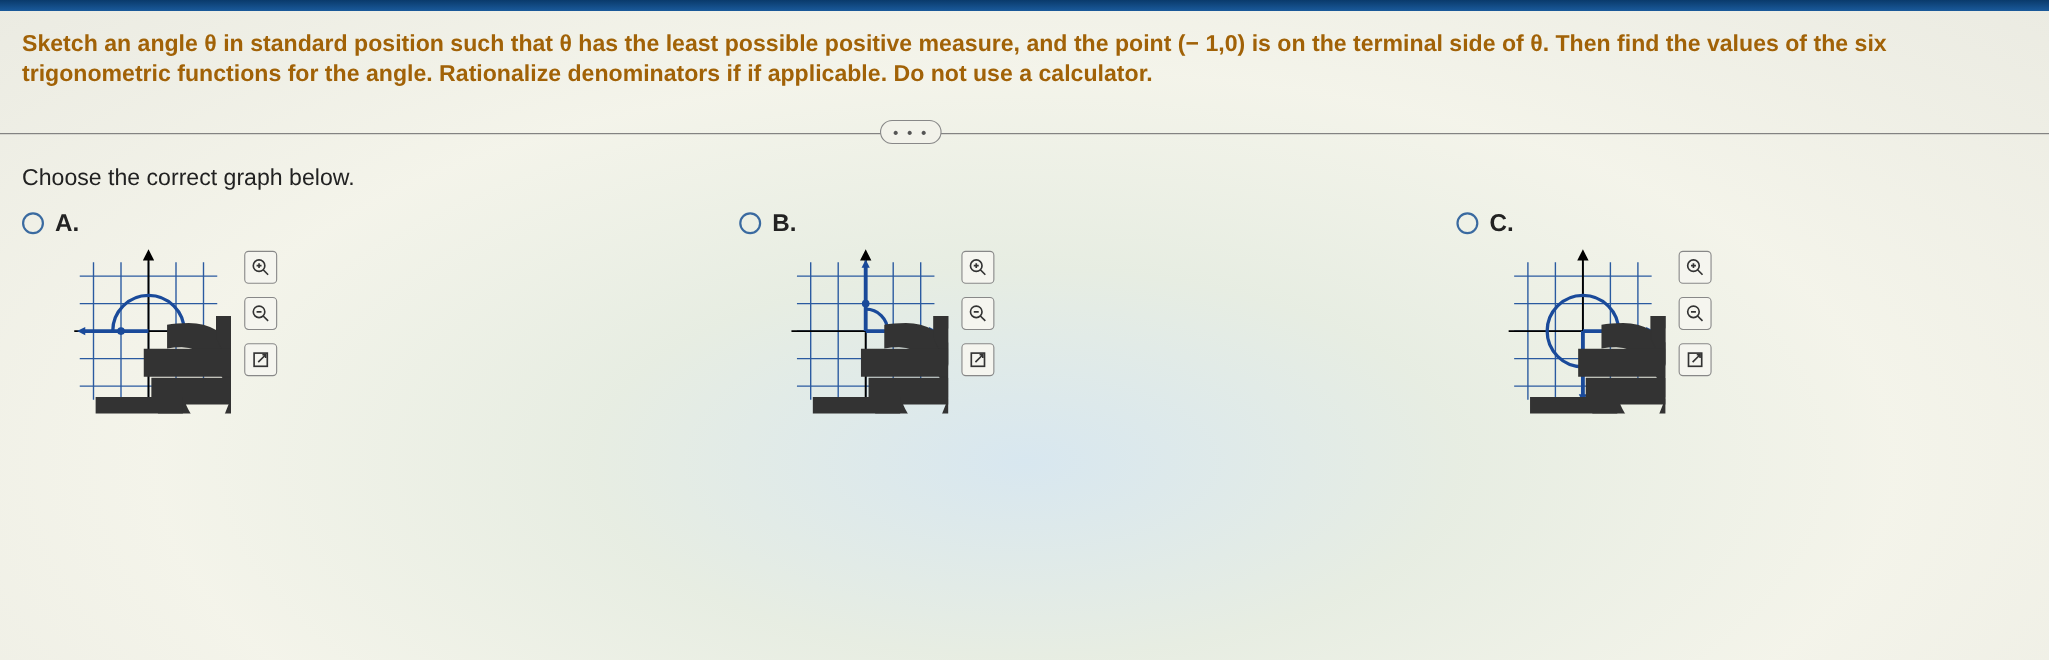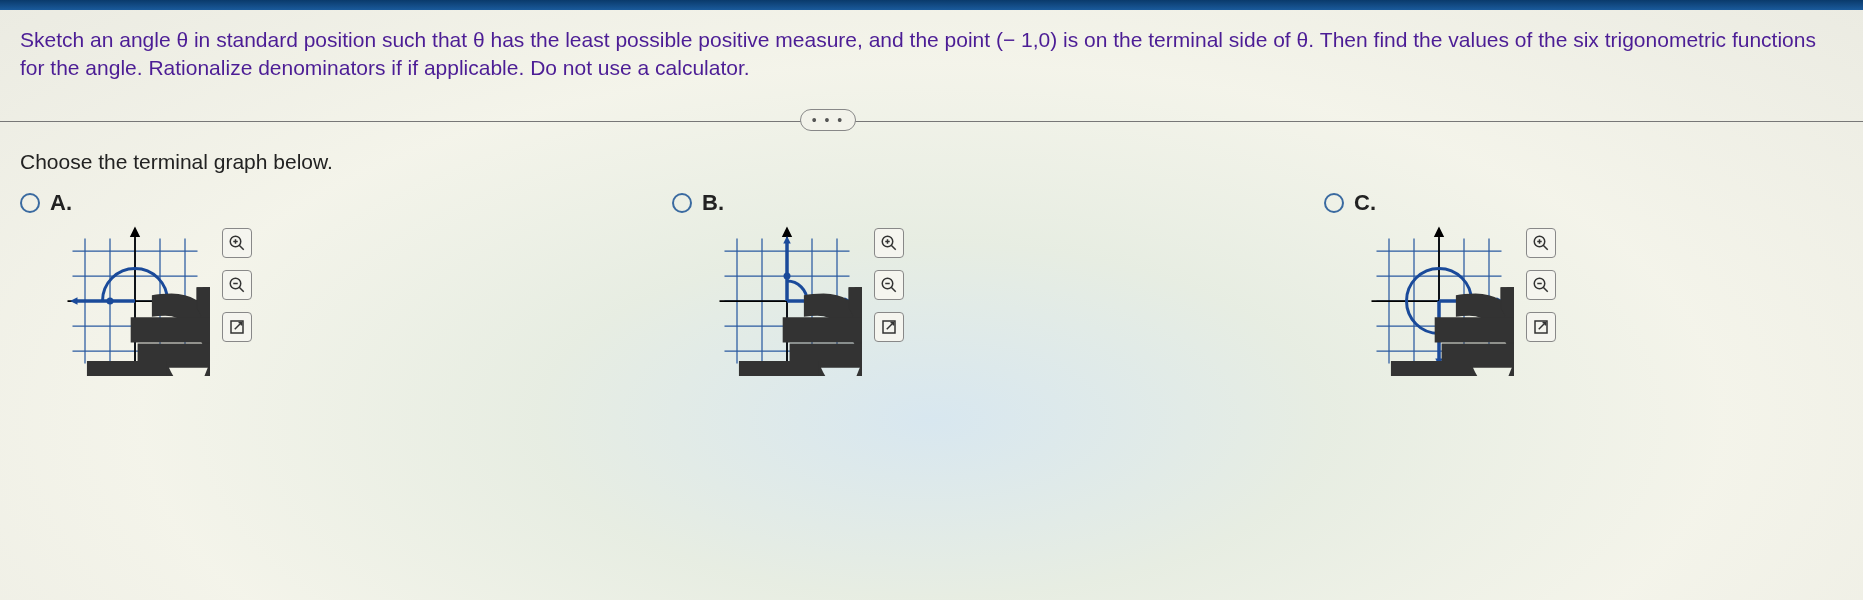--- a/index.html
+++ b/index.html
@@ -11,22 +11,23 @@
     position: relative;
     overflow: hidden;
   }
   .top-bar {
     height: 10px;
     background: linear-gradient(to bottom, #0a3a6b, #1a5a9b);
   }
   .question {
     padding: 16px 20px 10px 20px;
     font-size: 21px;
-    color: #4c1d95;
+    color: #a16207;
     line-height: 1.35;
+    font-weight: bold;
   }
   .divider-wrap {
     position: relative;
     margin: 28px 0 18px 0;
   }
   .divider {
     border: none;
     border-top: 1px solid #777;
     margin: 0;
   }
@@ -121,21 +122,21 @@
 
 <div class="question">Sketch an angle θ in standard position such that θ has the least possible positive measure, and the point (− 1,0) is on the terminal side of θ. Then find the values of the six trigonometric functions for the angle. Rationalize denominators if if applicable. Do not use a calculator.</div>
 
 <div class="divider-wrap">
   <hr class="divider">
   <div class="collapse-btn">
     <span>• • •</span>
   </div>
 </div>
 
-<div class="instruction">Choose the terminal graph below.</div>
+<div class="instruction">Choose the correct graph below.</div>
 
 <div class="options">
 
   <div class="option">
     <div class="opt-head">
       <div class="radio"></div>
       <div class="opt-label">A.</div>
     </div>
     <div class="graph-row">
       <div class="graph">

